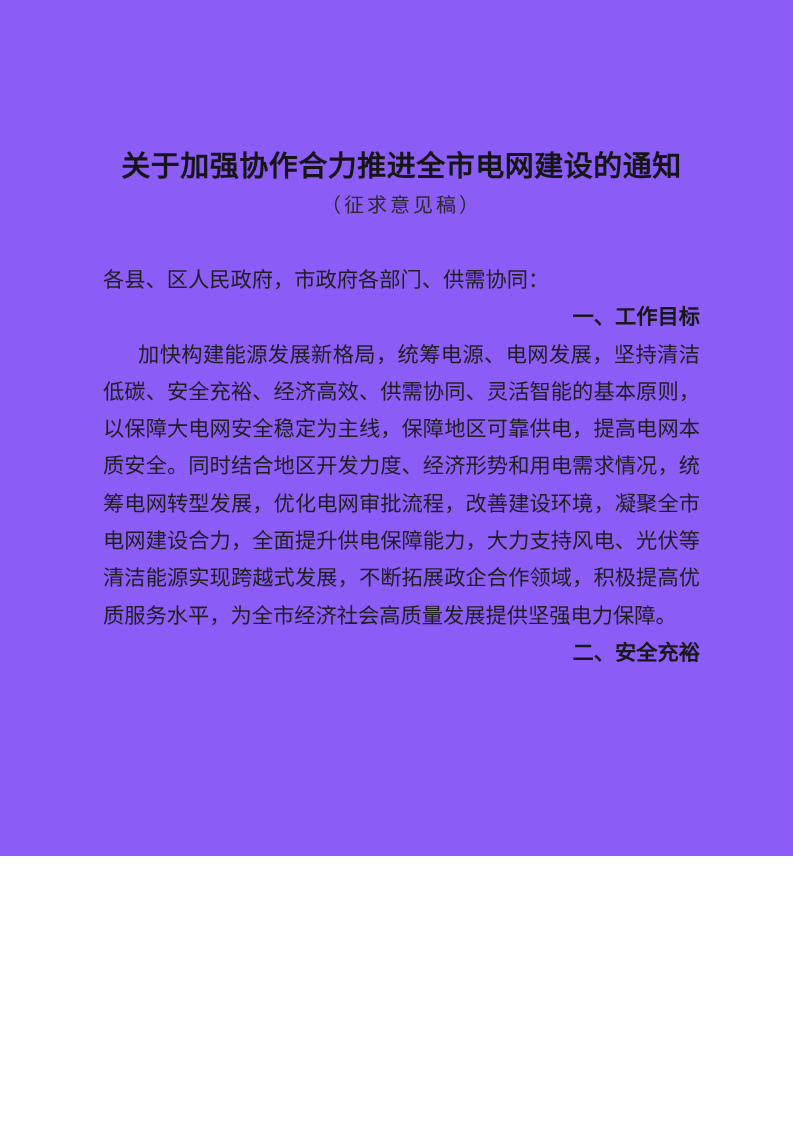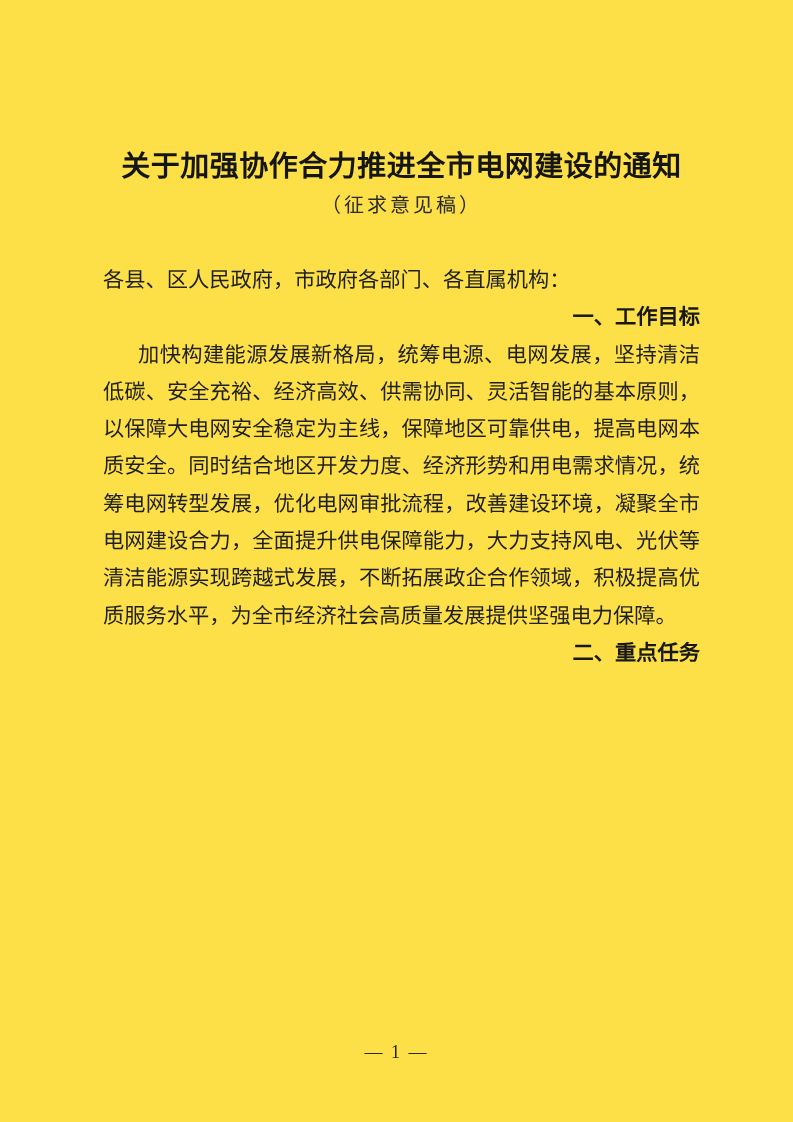--- a/index.html
+++ b/index.html
@@ -3,22 +3,22 @@
 <meta charset="utf-8">
 <style>
   html, body {
     margin: 0;
     padding: 0;
     background: #ffffff;
   }
   .page {
     position: relative;
     width: 793px;
-    height: 1122px;
-    background: #fde047;
+    height: 856px;
+    background: #8b5cf6;
     overflow: hidden;
     font-family: "Liberation Serif", "DejaVu Serif", serif;
     color: #1f1f1f;
   }
   .title-block {
     position: absolute;
     top: 146px;
     left: 103px;
     width: 597px;
     text-align: center;
@@ -82,21 +82,21 @@
 <body>
 
 <div class="page">
 
   <div class="title-block">
     <div class="doc-title">关于加强协作合力推进全市电网建设的通知</div>
     <div class="doc-subtitle">（征求意见稿）</div>
   </div>
 
   <div class="doc-body">
-    <p class="salutation">各县、区人民政府，市政府各部门、各直属机构：</p>
+    <p class="salutation">各县、区人民政府，市政府各部门、供需协同：</p>
     <p class="section-heading">一、工作目标</p>
     <p class="body-para">加快构建能源发展新格局，统筹电源、电网发展，坚持清洁低碳、安全充裕、经济高效、供需协同、灵活智能的基本原则，以保障大电网安全稳定为主线，保障地区可靠供电，提高电网本质安全。同时结合地区开发力度、经济形势和用电需求情况，统筹电网转型发展，优化电网审批流程，改善建设环境，凝聚全市电网建设合力，全面提升供电保障能力，大力支持风电、光伏等清洁能源实现跨越式发展，不断拓展政企合作领域，积极提高优质服务水平，为全市经济社会高质量发展提供坚强电力保障。</p>
-    <p class="section-heading">二、重点任务</p>
+    <p class="section-heading">二、安全充裕</p>
   </div>
 
   <div class="page-footer">— 1 —</div>
 
 </div>
 
 </body></html>

